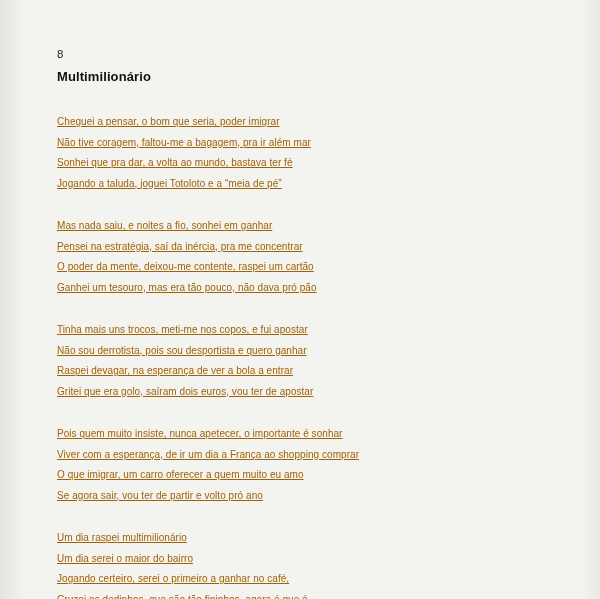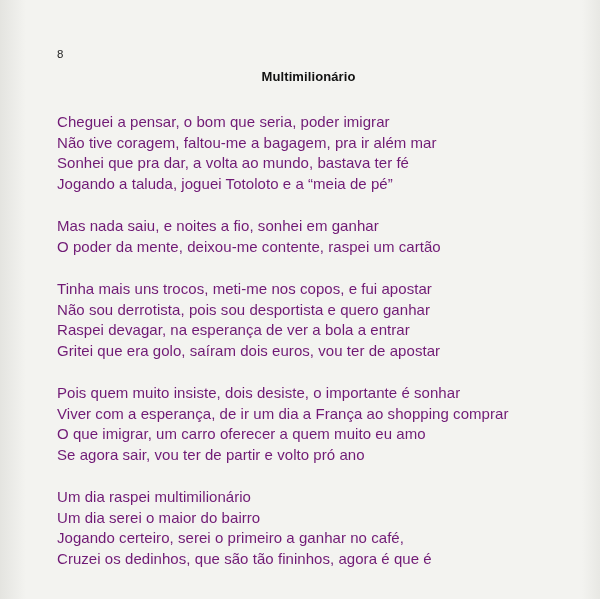--- a/index.html
+++ b/index.html
@@ -50,65 +50,67 @@
     margin-bottom: 6px;
     letter-spacing: 0.2px;
   }
   .poem-title {
     font-size: 13px;
     font-weight: bold;
     color: #111111;
     line-height: 18px;
     letter-spacing: 0.1px;
     margin-bottom: 26px;
-    text-align: center;
   }
   .stanza {
     margin-bottom: 22px;
   }
   .stanza:last-child {
     margin-bottom: 0;
   }
   .line {
-    font-size: 15px;
-    color: #701a75;
+    font-size: 10px;
+    color: #a16207;
     line-height: 20.5px;
     letter-spacing: 0.05px;
     white-space: pre;
+    text-decoration: underline;
   }
 </style>
 </head>
 <body>
 
 <div class="page">
   <div class="content">
     <div class="page-number">8</div>
     <div class="poem-title">Multimilionário</div>
 
     <div class="stanza">
       <div class="line">Cheguei a pensar, o bom que seria, poder imigrar</div>
       <div class="line">Não tive coragem, faltou-me a bagagem, pra ir além mar</div>
       <div class="line">Sonhei que pra dar, a volta ao mundo, bastava ter fé</div>
       <div class="line">Jogando a taluda, joguei Totoloto e a “meia de pé”</div>
     </div>
 
     <div class="stanza">
       <div class="line">Mas nada saiu, e noites a fio, sonhei em ganhar</div>
+      <div class="line">Pensei na estratégia, saí da inércia, pra me concentrar</div>
       <div class="line">O poder da mente, deixou-me contente, raspei um cartão</div>
+      <div class="line">Ganhei um tesouro, mas era tão pouco, não dava pró pão</div>
     </div>
 
     <div class="stanza">
       <div class="line">Tinha mais uns trocos, meti-me nos copos, e fui apostar</div>
       <div class="line">Não sou derrotista, pois sou desportista e quero ganhar</div>
       <div class="line">Raspei devagar, na esperança de ver a bola a entrar</div>
       <div class="line">Gritei que era golo, saíram dois euros, vou ter de apostar</div>
     </div>
 
     <div class="stanza">
-      <div class="line">Pois quem muito insiste, dois desiste, o importante é sonhar</div>
+      <div class="line">Pois quem muito insiste, nunca apetecer, o importante é sonhar</div>
       <div class="line">Viver com a esperança, de ir um dia a França ao shopping comprar</div>
       <div class="line">O que imigrar, um carro oferecer a quem muito eu amo</div>
       <div class="line">Se agora sair, vou ter de partir e volto pró ano</div>
     </div>
 
     <div class="stanza">
       <div class="line">Um dia raspei multimilionário</div>
       <div class="line">Um dia serei o maior do bairro</div>
       <div class="line">Jogando certeiro, serei o primeiro a ganhar no café,</div>
       <div class="line">Cruzei os dedinhos, que são tão fininhos, agora é que é</div>

